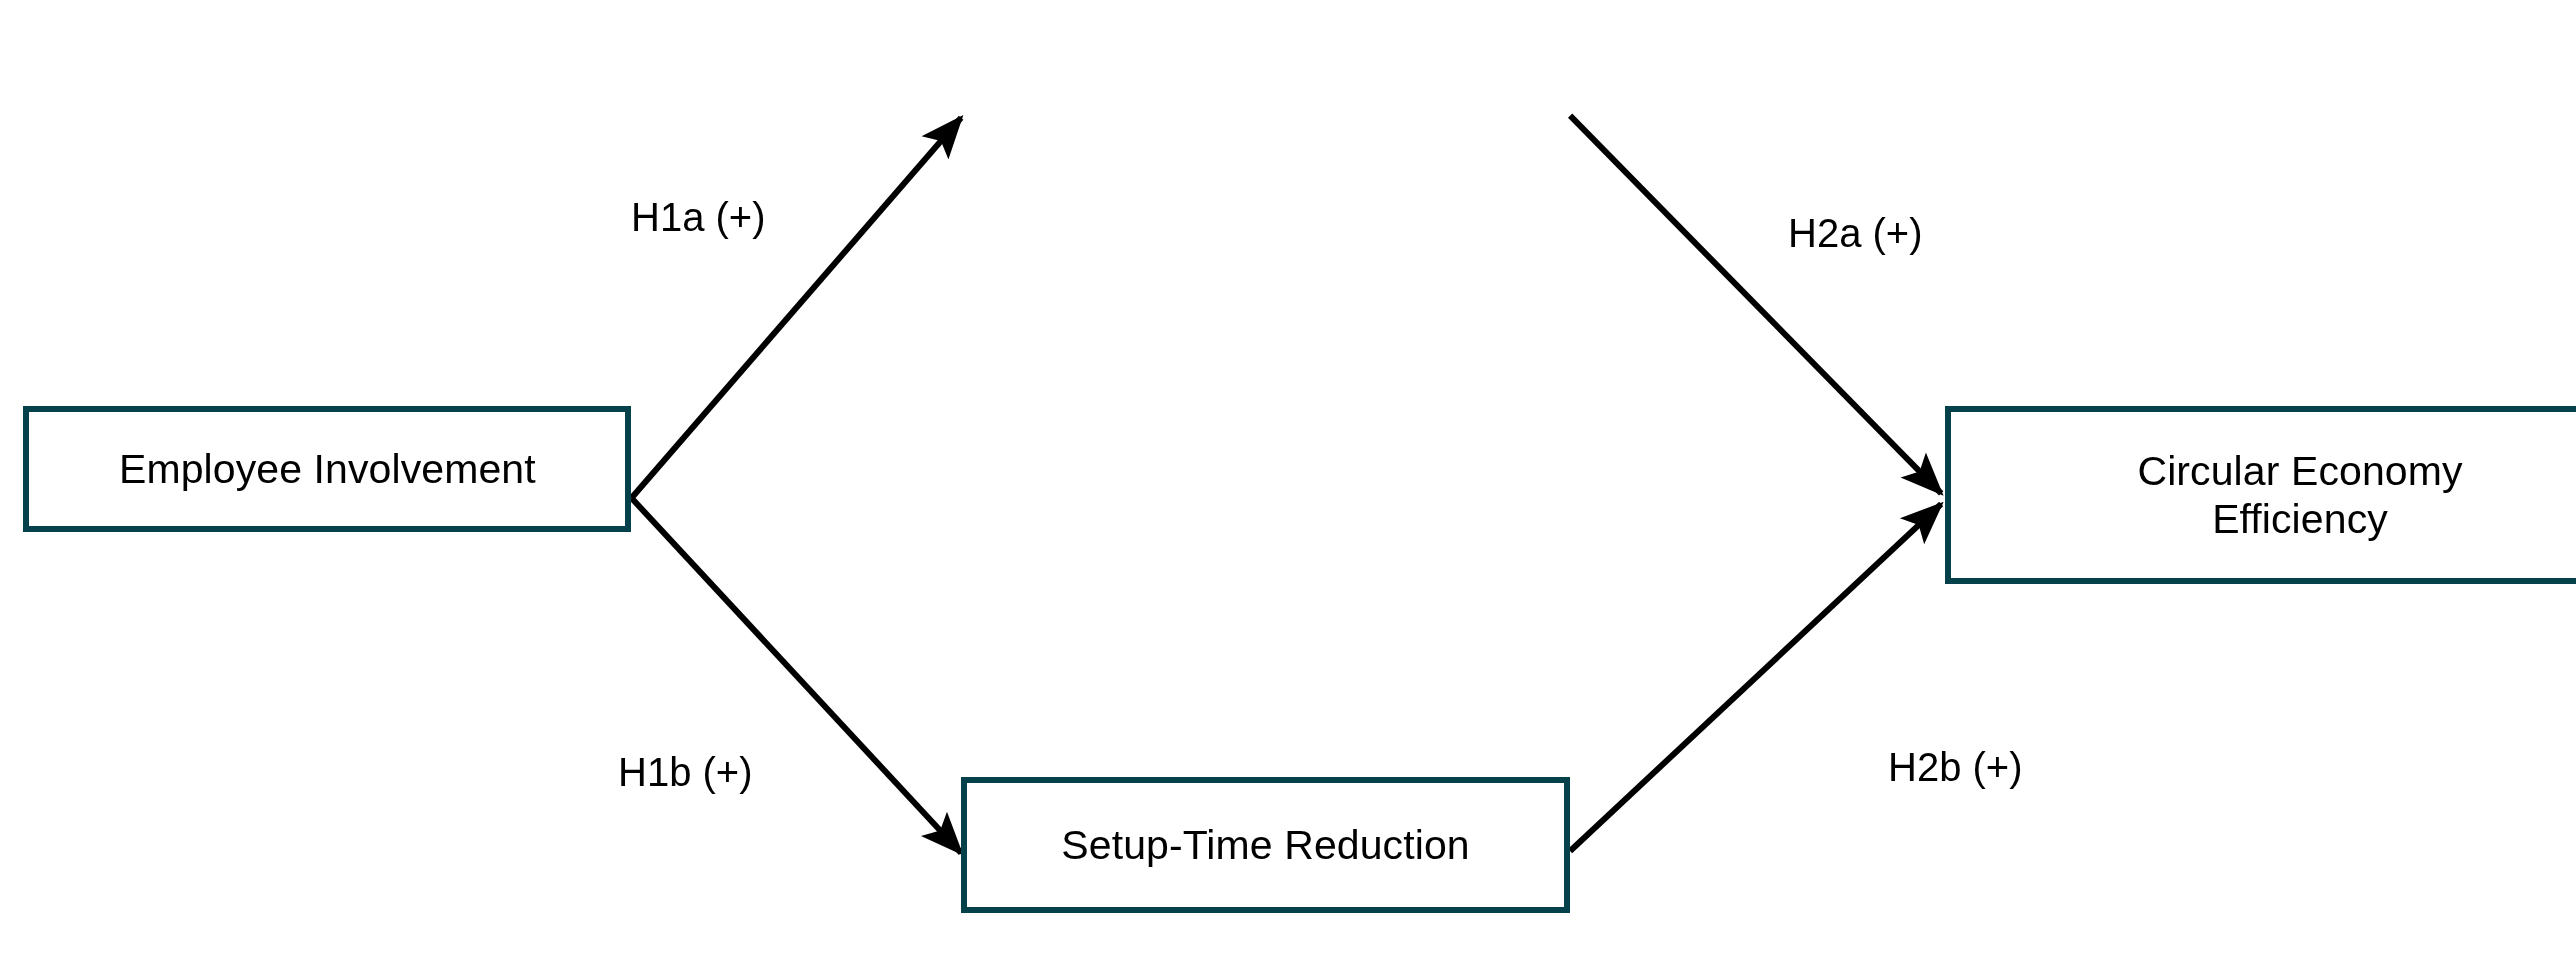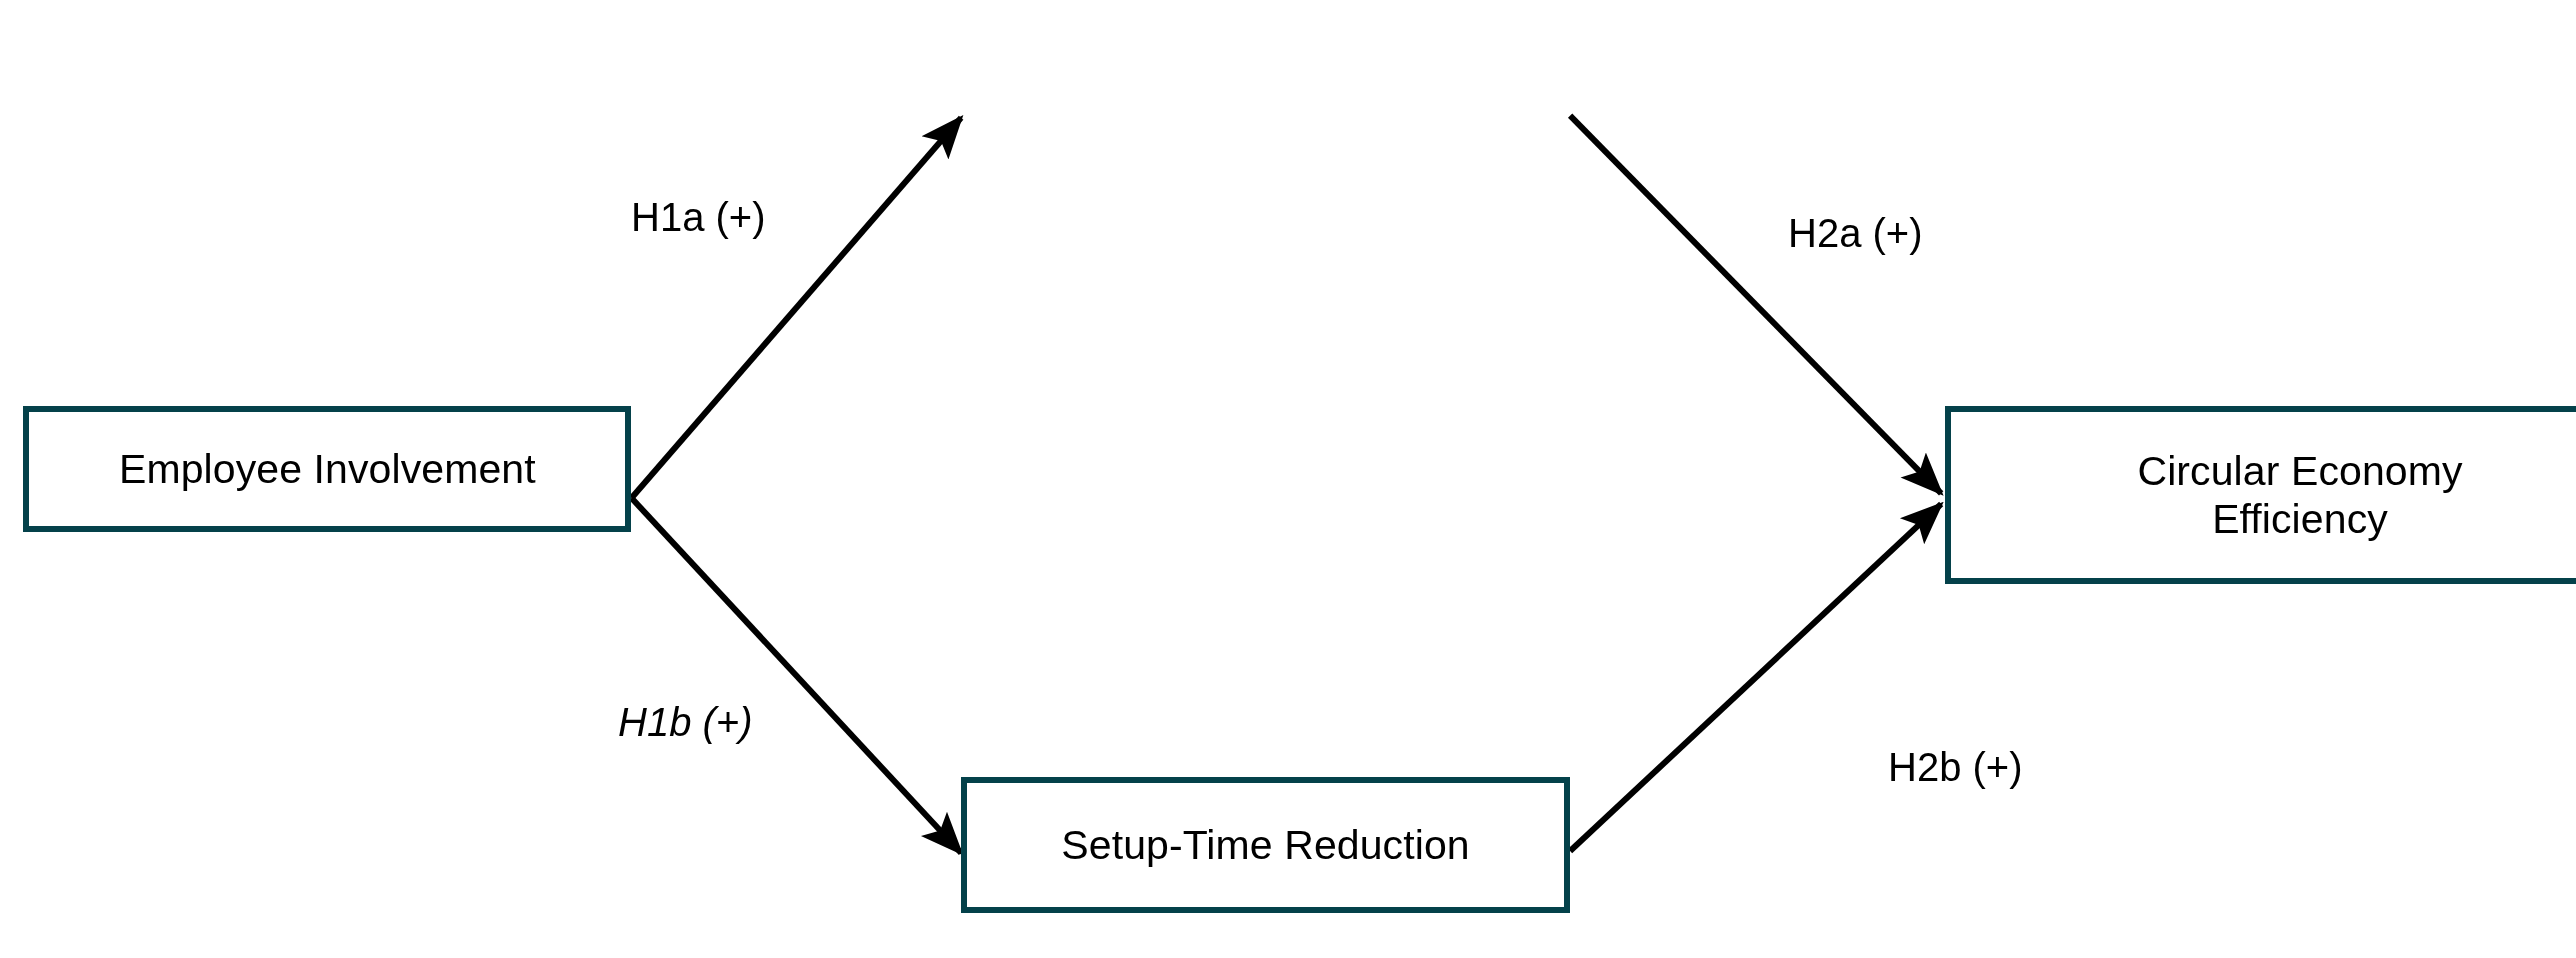--- a/index.html
+++ b/index.html
@@ -58,21 +58,21 @@
   .path-label {
     position: absolute;
     color: #000000;
     font-size: 40px;
     line-height: 1;
     white-space: nowrap;
     z-index: 4;
   }
   #label-h1a { left: 618px;  top: 197px; margin-left: 13px;  }
   #label-h2a { left: 1788px; top: 197px; margin-top: 16px;  }
-  #label-h1b { left: 618px;  top: 702px; font-style: italic; }
+  #label-h1b { left: 618px;  top: 752px; }
   #label-h2b { left: 1888px; top: 747px; }
 </style>
 </head>
 <body>
 
 <div id="canvas">
 
   <svg id="edge-layer" viewBox="0 0 3852 1433" xmlns="http://www.w3.org/2000/svg">
     <defs>
       <marker id="arrowhead" viewBox="0 0 10 10" refX="9.2" refY="5" markerWidth="7.2" markerHeight="7.2" orient="auto-start-reverse">

